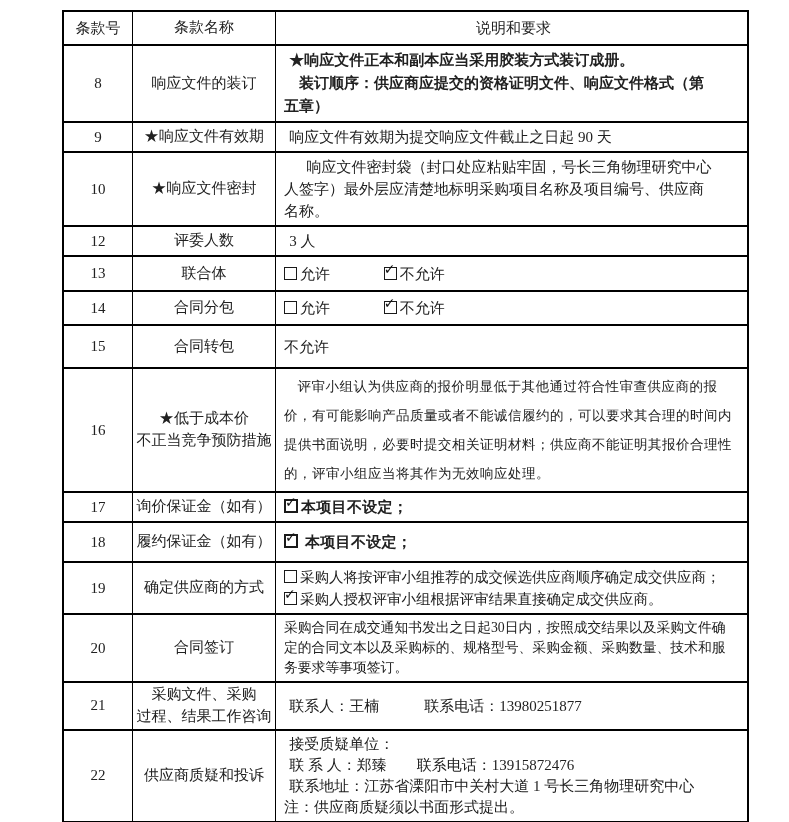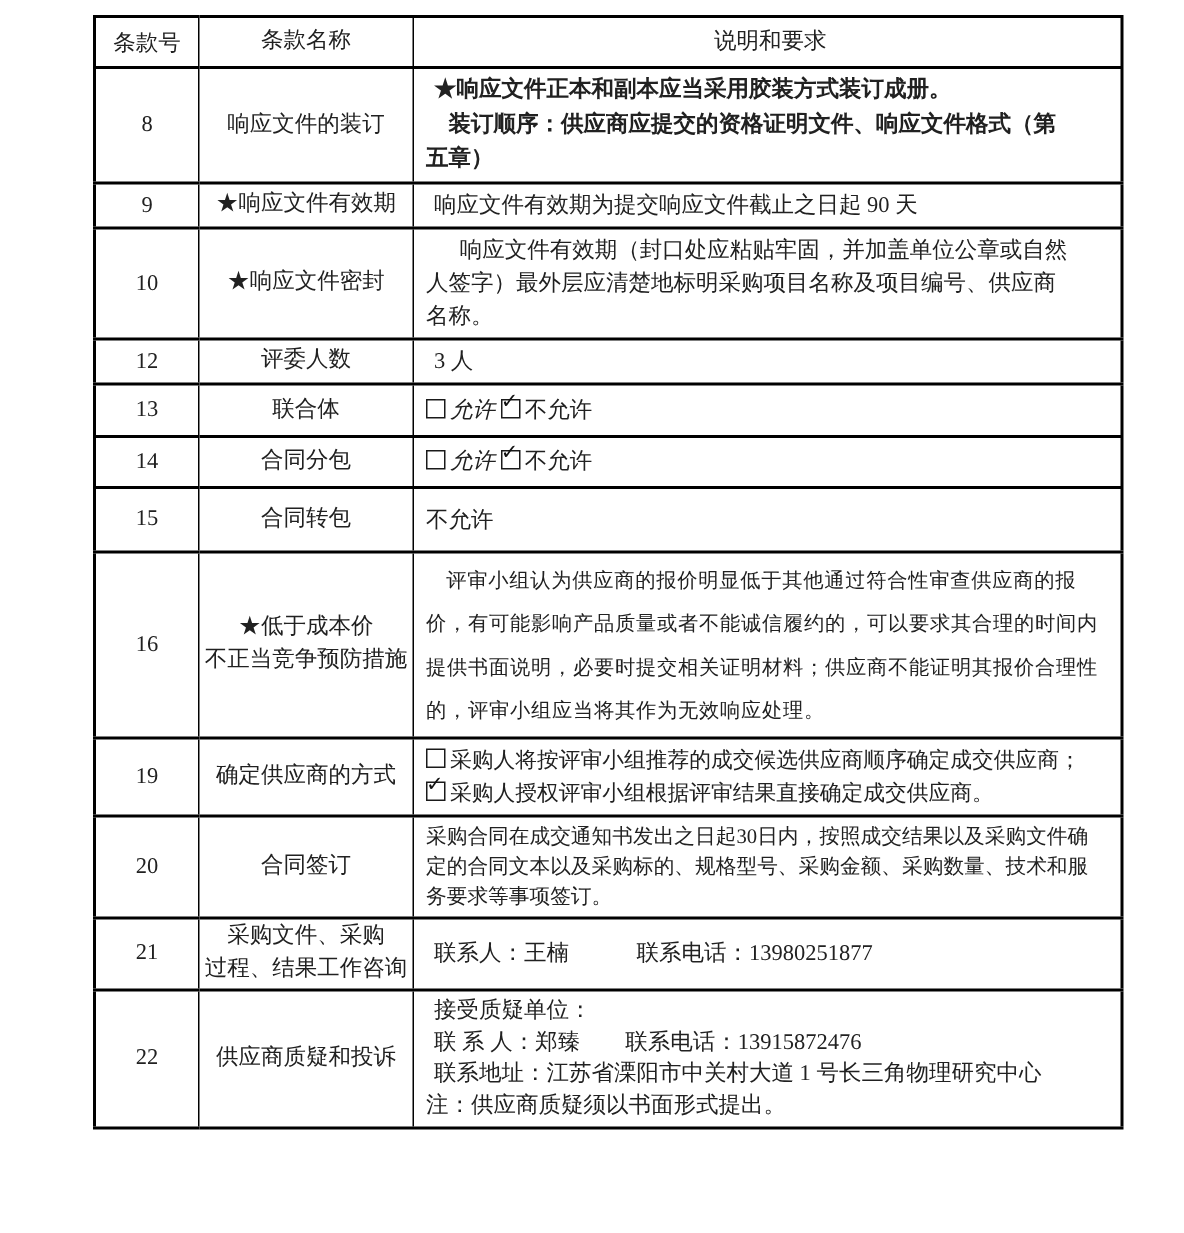--- a/index.html
+++ b/index.html
@@ -52,21 +52,21 @@
   }
   .cb.sm{width:8px;height:8px;border-width:1px;top:0;}
   .cb .mark{
     position:absolute;left:-1px;top:-6px;
     font-style:normal;font-size:14px;font-weight:700;line-height:1;
     font-family:"DejaVu Sans",sans-serif;color:#111;
   }
   .opt{display:inline-block;white-space:nowrap;}
   .optline{white-space:nowrap;}
   .gap26{margin-right:26px;}
-  .gap50{font-style:italic;}
+  .gap50{margin-right:50px;}
   .boldline{
     font-family:"Liberation Sans","DejaVu Sans",sans-serif;
     font-weight:700;font-size:15px;letter-spacing:0.3px;
   }
   .boldline .cb{border-width:2px;width:10px;height:10px;}
   .cbgap .cb{margin-right:7px;}
   .optblock{display:block;white-space:nowrap;}
 </style>
 </head>
 <body>
@@ -100,21 +100,21 @@
       <div class="ln ti03">响应文件有效期为提交响应文件截止之日起 90 天</div>
     </td>
   </tr>
 
   <tr class="r10">
     <td class="c-no">10</td>
     <td class="c-name">
       <div class="nline">★响应文件密封</div>
     </td>
     <td class="c-desc">
-      <div class="ln ti15">响应文件有效期（封口处应粘贴牢固，并加盖单位公章或自然</div>
+      <div class="ln ti15">响应文件密封袋（封口处应粘贴牢固，号长三角物理研究中心</div>
       <div class="ln">人签字）最外层应清楚地标明采购项目名称及项目编号、供应商</div>
       <div class="ln">名称。</div>
     </td>
   </tr>
 
 
   <tr class="r12">
     <td class="c-no">12</td>
     <td class="c-name">
       <div class="nline">评委人数</div>
@@ -167,21 +167,43 @@
       <div class="nline">不正当竞争预防措施</div>
     </td>
     <td class="c-desc">
       <div class="ln ti1">评审小组认为供应商的报价明显低于其他通过符合性审查供应商的报</div>
       <div class="ln">价，有可能影响产品质量或者不能诚信履约的，可以要求其合理的时间内</div>
       <div class="ln">提供书面说明，必要时提交相关证明材料；供应商不能证明其报价合理性</div>
       <div class="ln">的，评审小组应当将其作为无效响应处理。</div>
     </td>
   </tr>
 
-
+  <tr class="r17">
+    <td class="c-no">17</td>
+    <td class="c-name">
+      <div class="nline">询价保证金（如有）</div>
+    </td>
+    <td class="c-desc">
+      <div class="optline boldline">
+        <span class="opt"><span class="cb checked"><i class="mark">✓</i></span><span class="olabel">本项目不设定；</span></span>
+      </div>
+    </td>
+  </tr>
+
+  <tr class="r18">
+    <td class="c-no">18</td>
+    <td class="c-name">
+      <div class="nline">履约保证金（如有）</div>
+    </td>
+    <td class="c-desc">
+      <div class="optline boldline cbgap">
+        <span class="opt"><span class="cb checked"><i class="mark">✓</i></span><span class="olabel">本项目不设定；</span></span>
+      </div>
+    </td>
+  </tr>
 
   <tr class="r19">
     <td class="c-no">19</td>
     <td class="c-name">
       <div class="nline">确定供应商的方式</div>
     </td>
     <td class="c-desc">
       <span class="optblock"><span class="cb"></span><span class="olabel">采购人将按评审小组推荐的成交候选供应商顺序确定成交供应商；</span></span>
       <span class="optblock"><span class="cb checked"><i class="mark">✓</i></span><span class="olabel">采购人授权评审小组根据评审结果直接确定成交供应商。</span></span>
     </td>

